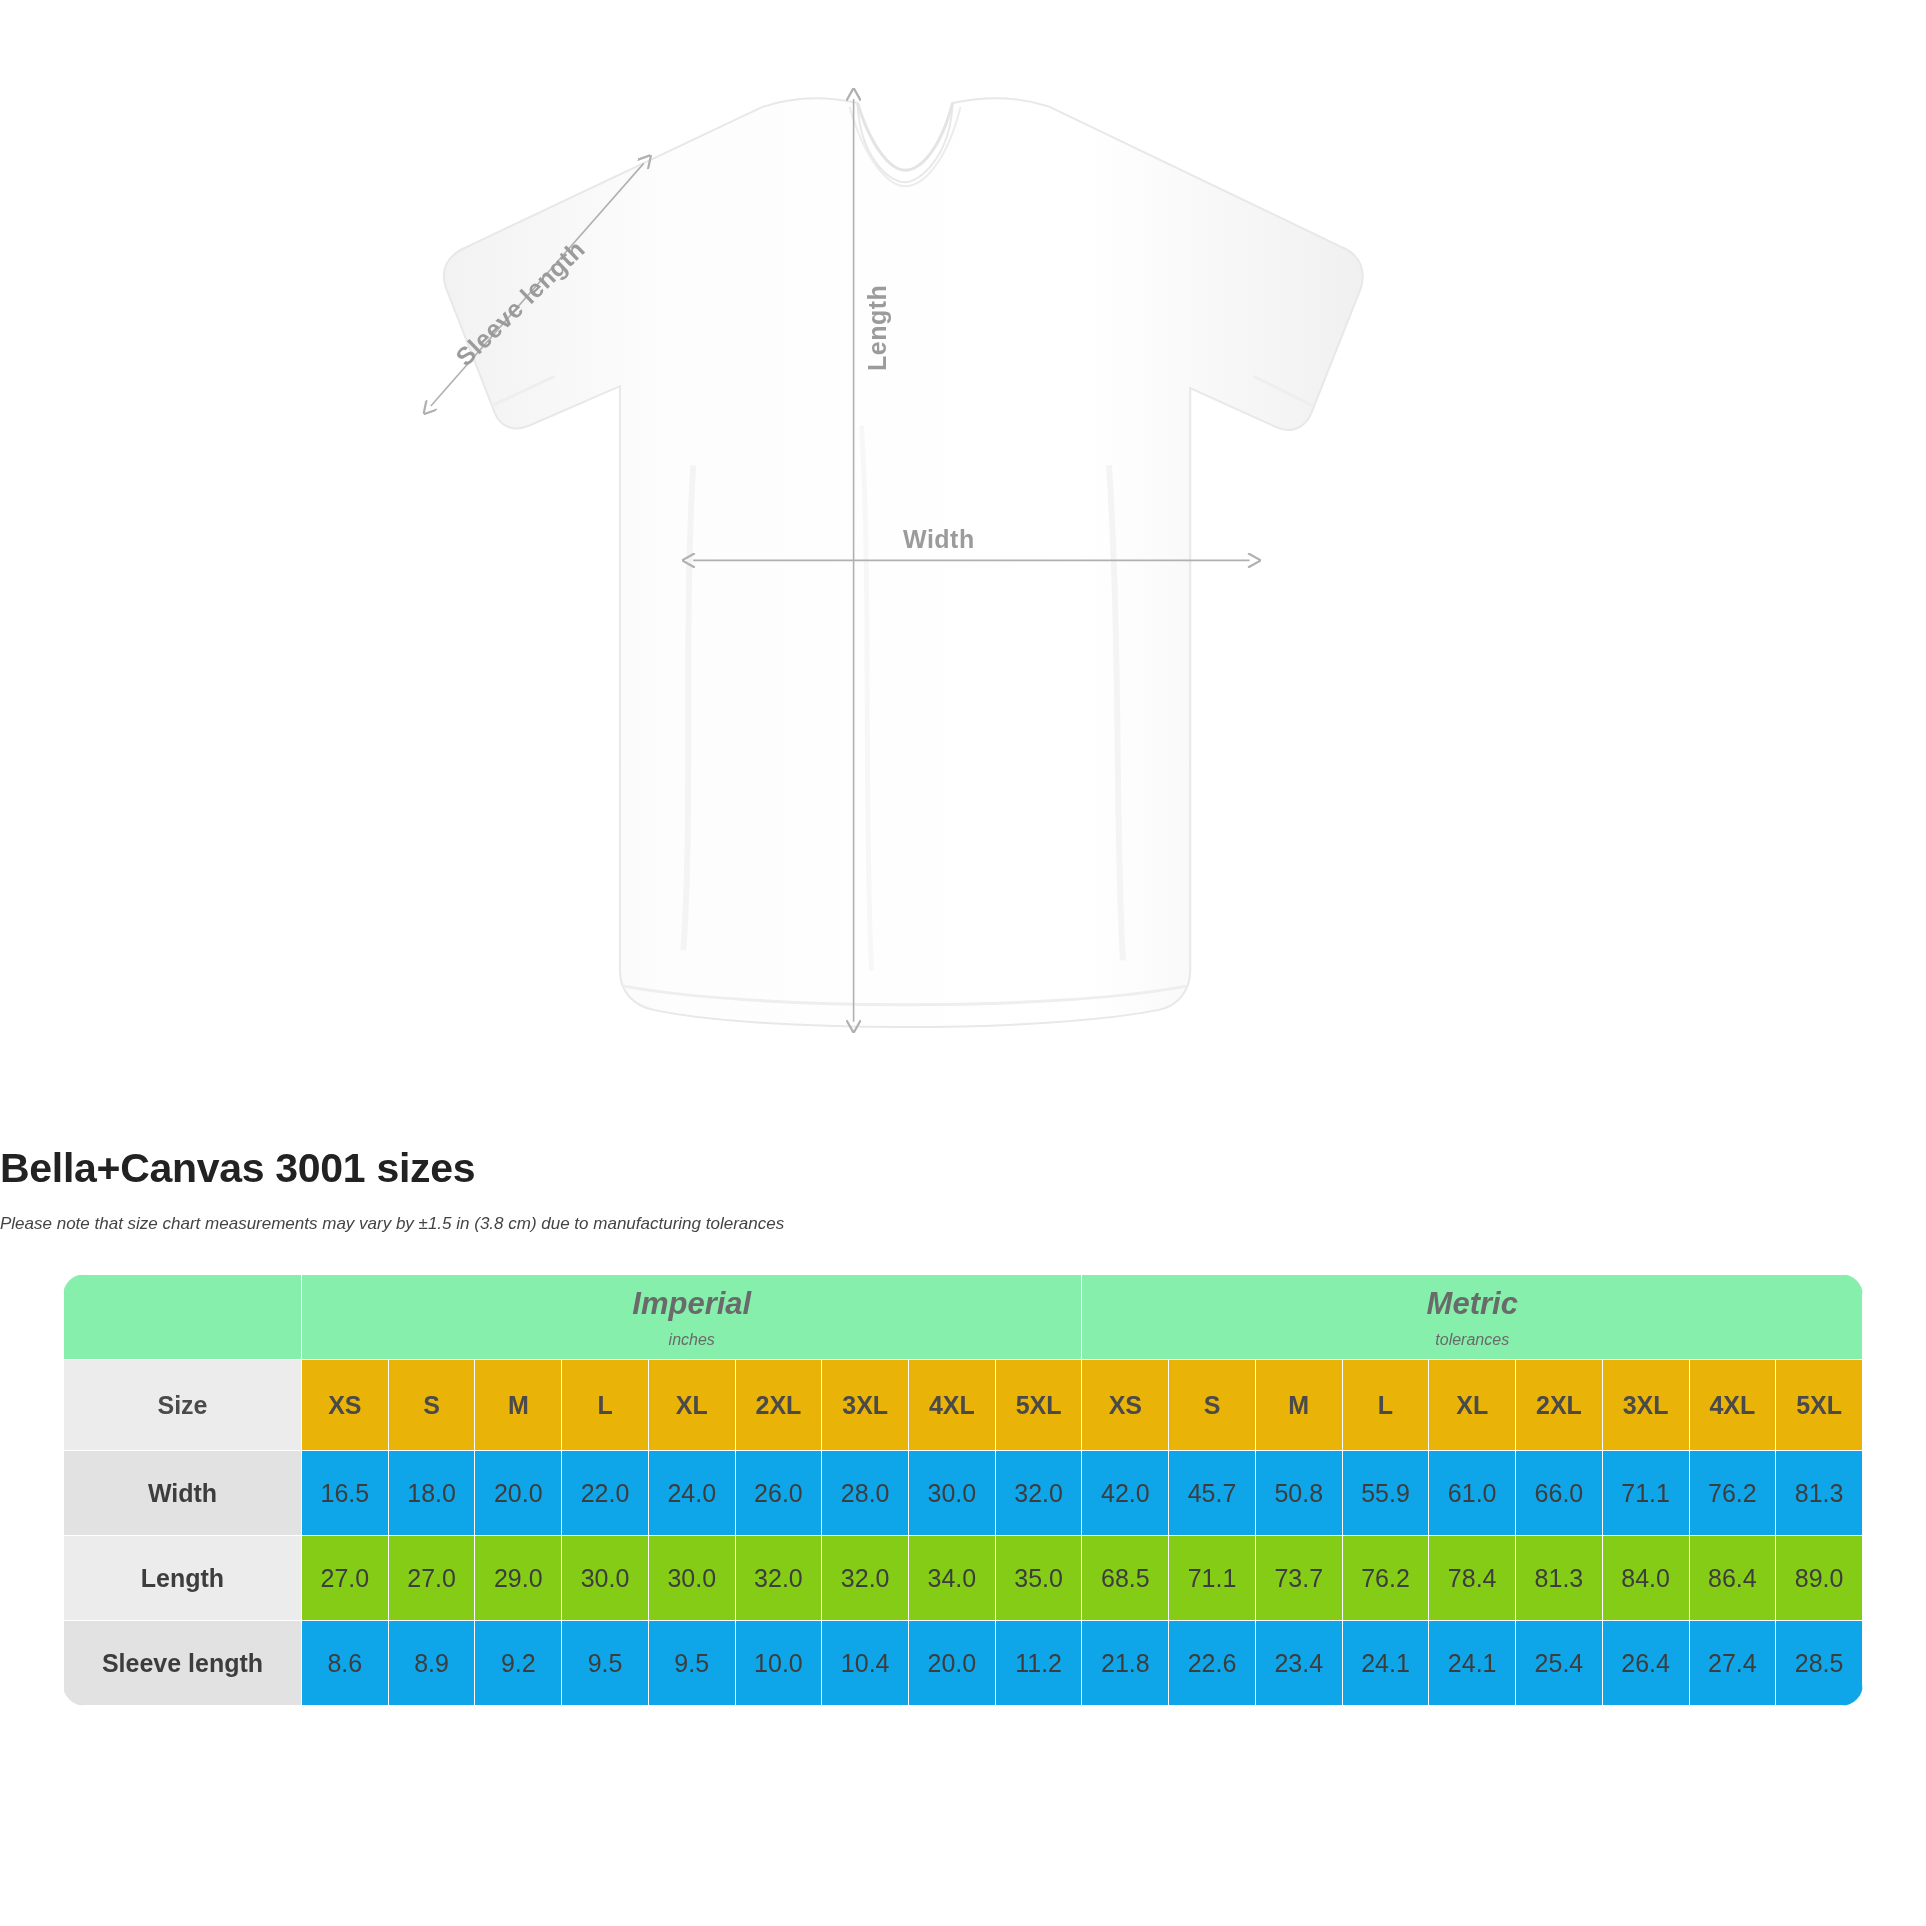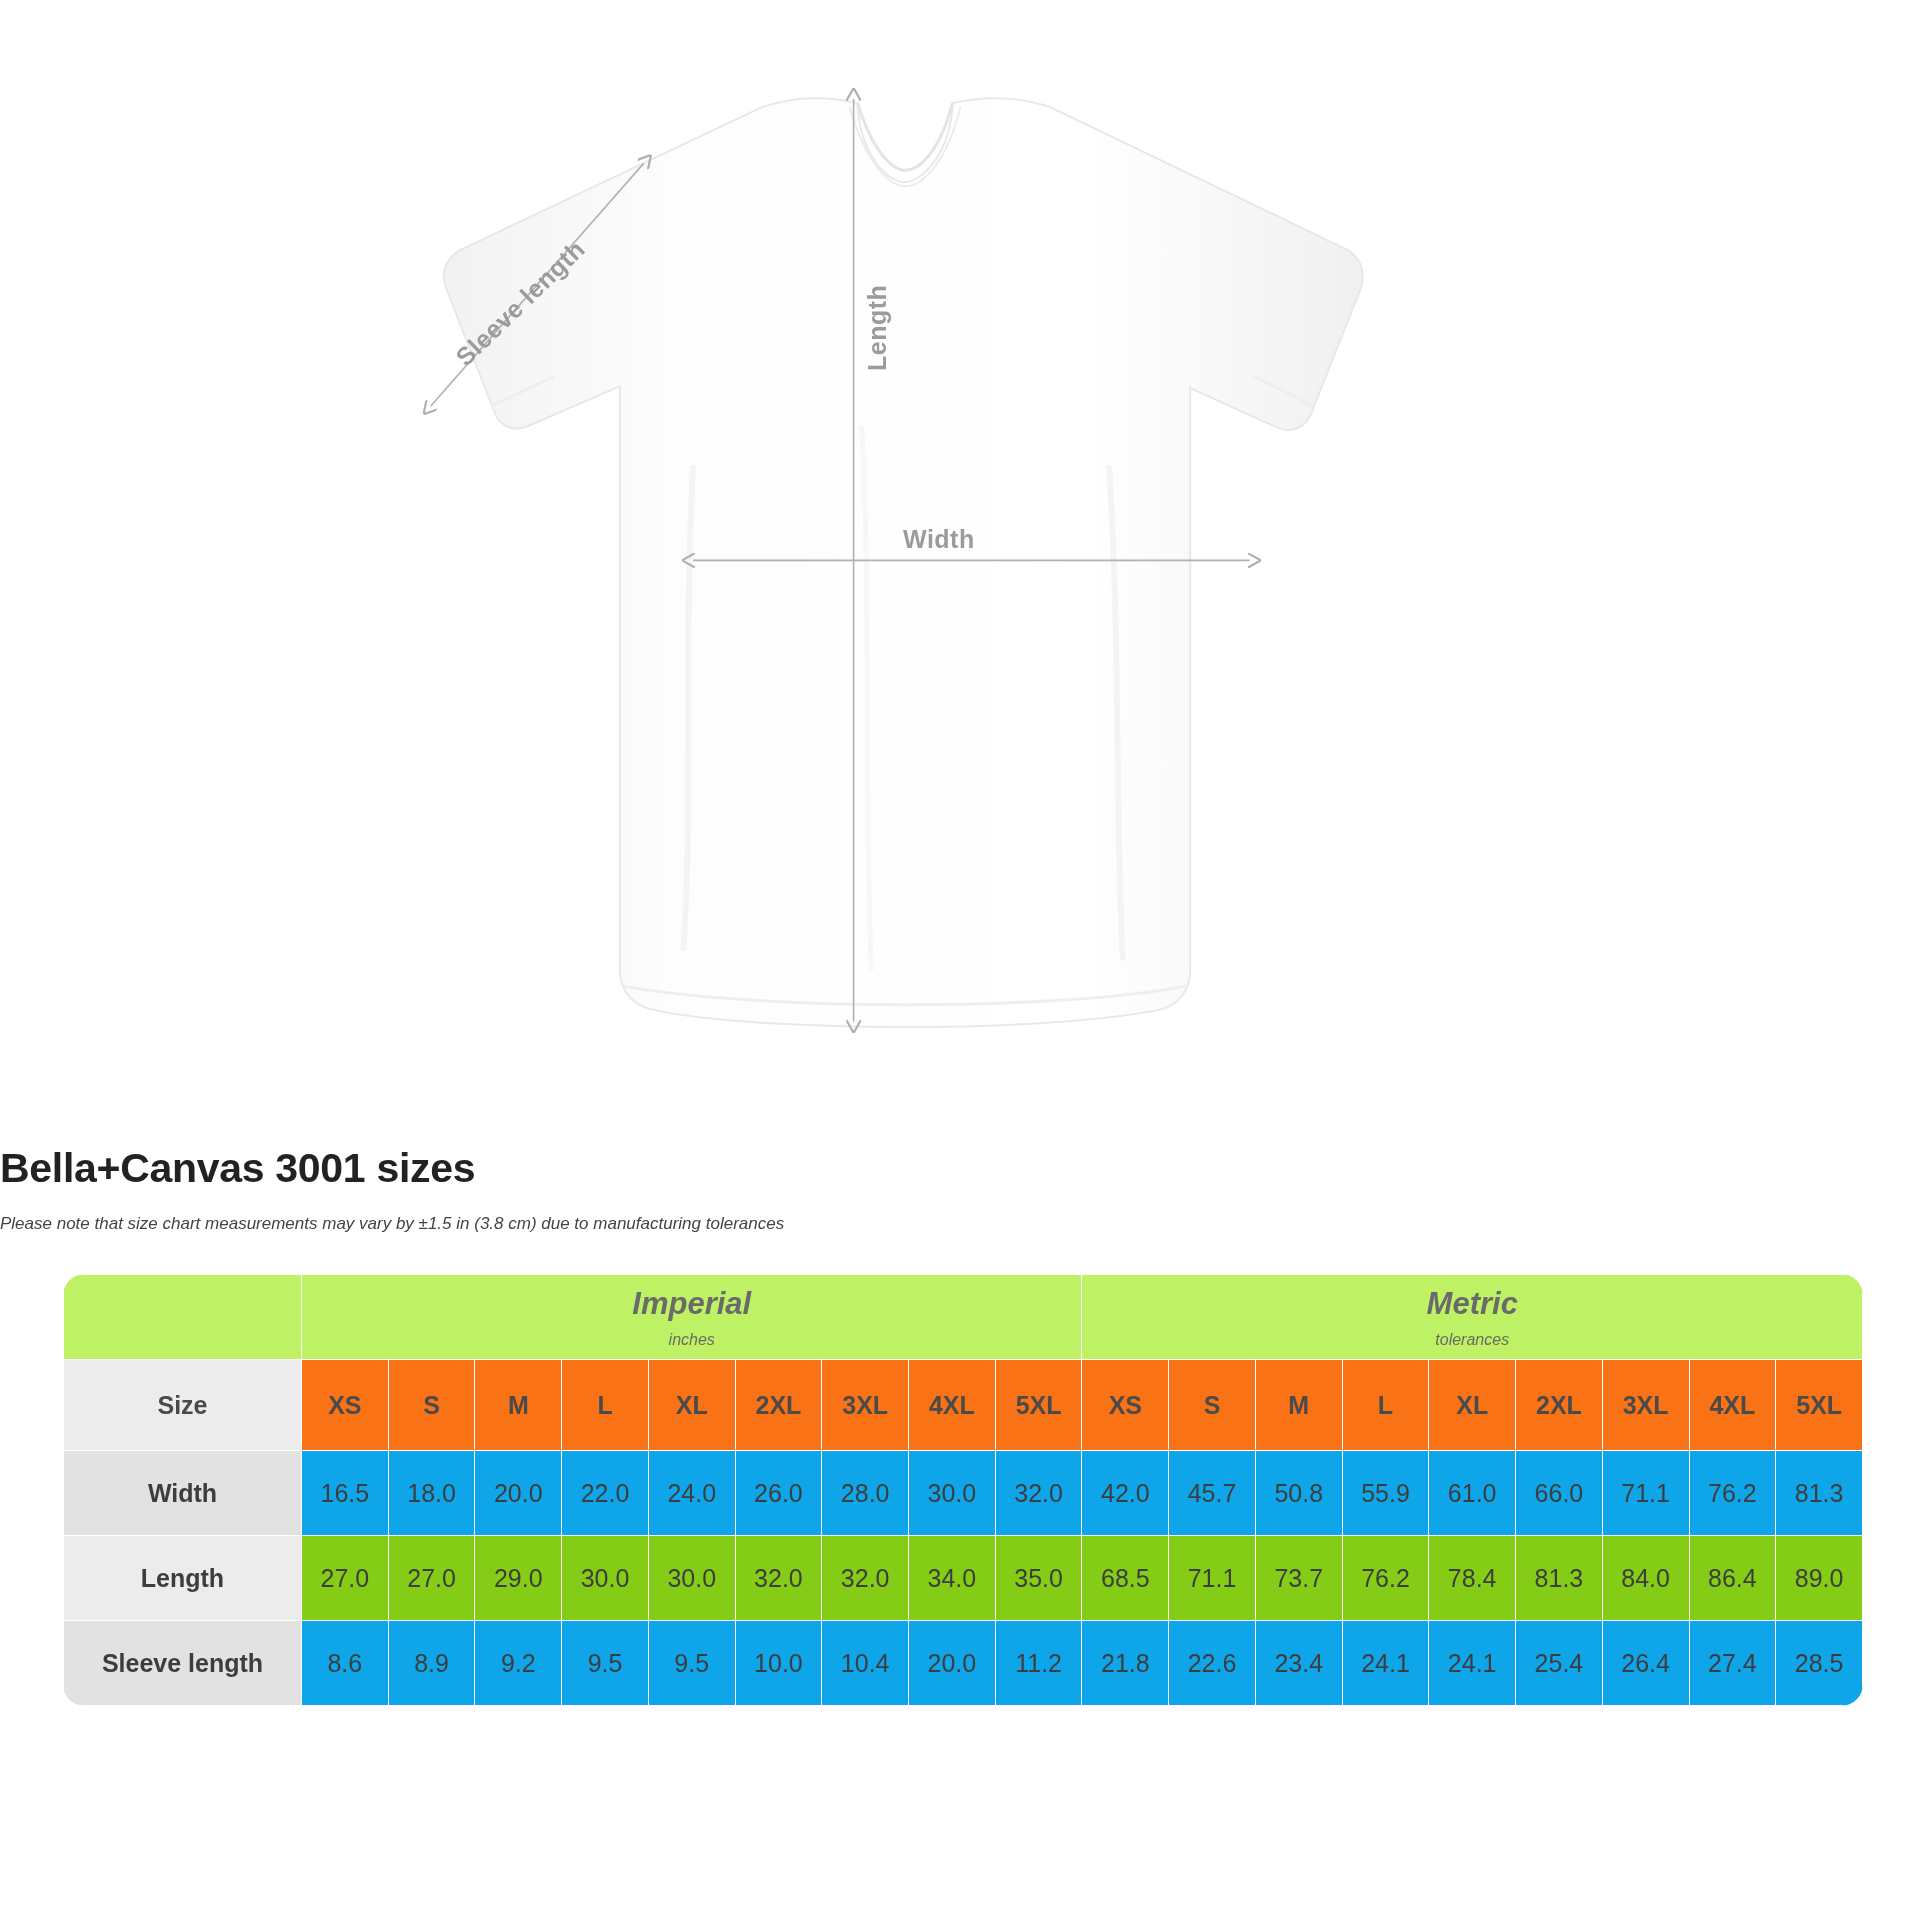--- a/index.html
+++ b/index.html
@@ -85,21 +85,21 @@
     background: #ececec;
   }
   table.size-table {
     border-collapse: collapse;
     width: 100%;
     table-layout: fixed;
   }
   table.size-table col.label-col { width: 238px; }
 
   .unit-head td {
-    background: #bef264;
+    background: #86efac;
     border: none;
     padding: 0;
     height: 150px;
     vertical-align: middle;
     text-align: center;
   }
   .unit-name {
     font-size: 31px;
     font-weight: bold;
     font-style: italic;
@@ -114,21 +114,21 @@
 
   table.size-table td {
     border: 1px solid #ffffff;
     text-align: center;
     font-size: 25px;
     color: #3d3d3d;
     height: 85px;
     padding: 0 4px;
   }
   tr.header-row td {
-    background: #f97316;
+    background: #eab308;
     font-weight: bold;
     color: #4a4a4a;
     height: 91px;
   }
   tr.data-row td { background: #84cc16; }
   tr.data-row.alt td { background: #0ea5e9; }
   td.row-label {
     font-weight: bold;
     color: #4a4a4a;
     font-size: 25px;

